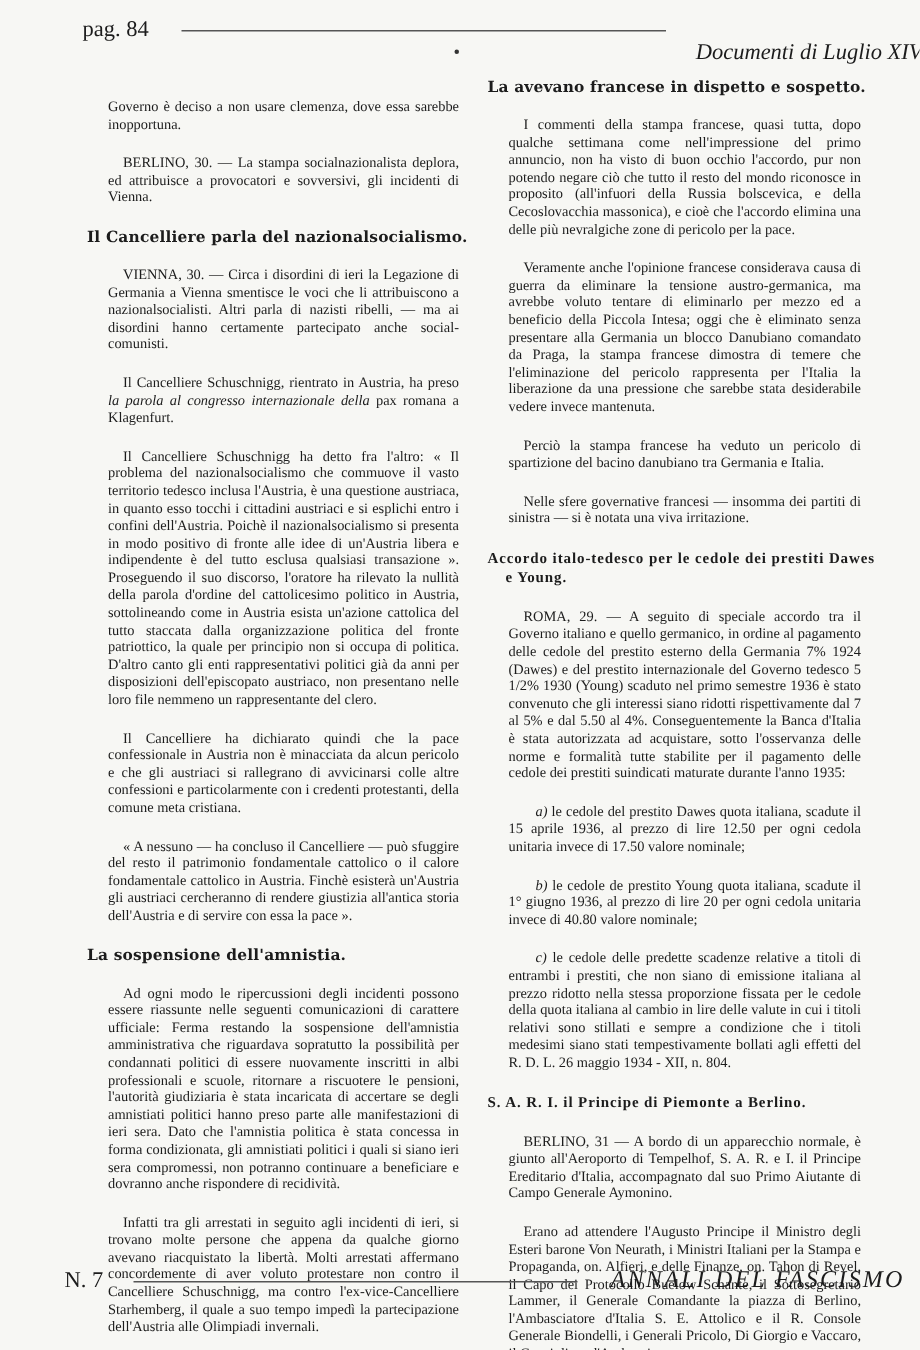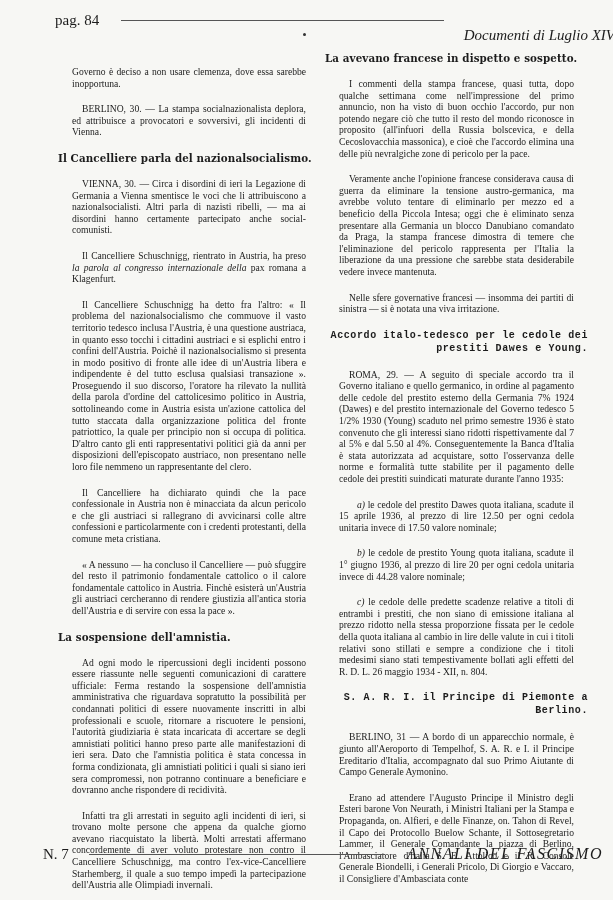--- a/index.html
+++ b/index.html
@@ -28,23 +28,23 @@
   .col p { margin: 14px; text-indent: 10px; hyphens: auto; }
   .col p.noindent { text-indent: 0; }
   .col p.gap { margin-top: 8px; }
   .col p.sub { text-indent: 18px; }
   .col h2 {
     font-family: "DejaVu Serif", serif; font-weight: bold;
     font-size: 10.3px; line-height: 12px; margin: 10px 0 7px 0; letter-spacing: 0.1px;
   }
   .col h2.first { margin-top: 0; }
   .col h3 {
-    font-family: Liberation Mono, monospace; font-weight: bold;
+    font-family: Liberation Serif, serif; font-weight: bold;
     font-size: 10px; line-height: 13px; margin: 0 0 7px 0; letter-spacing: 0.6px;
-    text-indent: -12px; padding-left: 12px; text-align: right;
+    text-indent: -12px; padding-left: 12px; text-align: left;
   }
   .it { font-style: italic; }
 
   .footer {
     position: absolute; top: 844px; left: 43px; width: 560px; height: 20px;
     display: flex; align-items: center;
   }
   .footer .num { font-size: 15px; white-space: nowrap; }
   .footer .rule { flex: 1; height: 1px; background: #555; margin: 0 22px 0 20px; }
   .footer .title { font-style: italic; font-size: 16px; letter-spacing: 1.5px; white-space: nowrap; }
@@ -70,25 +70,26 @@
   <p>« A nessuno — ha concluso il Cancelliere — può sfuggire del resto il patrimonio fondamentale cattolico o il calore fondamentale cattolico in Austria. Finchè esisterà un'Austria gli austriaci cercheranno di rendere giustizia all'antica storia dell'Austria e di servire con essa la pace ».</p>
   <h2>La sospensione dell'amnistia.</h2>
   <p>Ad ogni modo le ripercussioni degli incidenti possono essere riassunte nelle seguenti comunicazioni di carattere ufficiale: Ferma restando la sospensione dell'amnistia amministrativa che riguardava sopratutto la possibilità per condannati politici di essere nuovamente inscritti in albi professionali e scuole, ritornare a riscuotere le pensioni, l'autorità giudiziaria è stata incaricata di accertare se degli amnistiati politici hanno preso parte alle manifestazioni di ieri sera. Dato che l'amnistia politica è stata concessa in forma condizionata, gli amnistiati politici i quali si siano ieri sera compromessi, non potranno continuare a beneficiare e dovranno anche rispondere di recidività.</p>
   <p>Infatti tra gli arrestati in seguito agli incidenti di ieri, si trovano molte persone che appena da qualche giorno avevano riacquistato la libertà. Molti arrestati affermano concordemente di aver voluto protestare non contro il Cancelliere Schuschnigg, ma contro l'ex-vice-Cancelliere Starhemberg, il quale a suo tempo impedì la partecipazione dell'Austria alle Olimpiadi invernali.</p>
 </div>
 
 <div class="col right">
   <h2 class="first">La avevano francese in dispetto e sospetto.</h2>
   <p>I commenti della stampa francese, quasi tutta, dopo qualche settimana come nell'impressione del primo annuncio, non ha visto di buon occhio l'accordo, pur non potendo negare ciò che tutto il resto del mondo riconosce in proposito (all'infuori della Russia bolscevica, e della Cecoslovacchia massonica), e cioè che l'accordo elimina una delle più nevralgiche zone di pericolo per la pace.</p>
   <p>Veramente anche l'opinione francese considerava causa di guerra da eliminare la tensione austro-germanica, ma avrebbe voluto tentare di eliminarlo per mezzo ed a beneficio della Piccola Intesa; oggi che è eliminato senza presentare alla Germania un blocco Danubiano comandato da Praga, la stampa francese dimostra di temere che l'eliminazione del pericolo rappresenta per l'Italia la liberazione da una pressione che sarebbe stata desiderabile vedere invece mantenuta.</p>
+  <p>Perciò la stampa francese ha veduto un pericolo di spartizione del bacino danubiano tra Germania e Italia.</p>
   <p>Nelle sfere governative francesi — insomma dei partiti di sinistra — si è notata una viva irritazione.</p>
   <h3>Accordo italo-tedesco per le cedole dei prestiti Dawes e Young.</h3>
   <p>ROMA, 29. — A seguito di speciale accordo tra il Governo italiano e quello germanico, in ordine al pagamento delle cedole del prestito esterno della Germania 7% 1924 (Dawes) e del prestito internazionale del Governo tedesco 5 1/2% 1930 (Young) scaduto nel primo semestre 1936 è stato convenuto che gli interessi siano ridotti rispettivamente dal 7 al 5% e dal 5.50 al 4%. Conseguentemente la Banca d'Italia è stata autorizzata ad acquistare, sotto l'osservanza delle norme e formalità tutte stabilite per il pagamento delle cedole dei prestiti suindicati maturate durante l'anno 1935:</p>
   <p class="sub"><span class="it">a)</span><span> le cedole del prestito Dawes quota italiana, scadute il 15 aprile 1936, al prezzo di lire 12.50 per ogni cedola unitaria invece di 17.50 valore nominale;</span></p>
-  <p class="sub"><span class="it">b)</span><span> le cedole de prestito Young quota italiana, scadute il 1° giugno 1936, al prezzo di lire 20 per ogni cedola unitaria invece di 44.28 valore nominale;</span></p>
+  <p class="sub"><span class="it">b)</span><span> le cedole de prestito Young quota italiana, scadute il 1° giugno 1936, al prezzo di lire 20 per ogni cedola unitaria invece di 40.80 valore nominale;</span></p>
   <p class="sub"><span class="it">c)</span><span> le cedole delle predette scadenze relative a titoli di entrambi i prestiti, che non siano di emissione italiana al prezzo ridotto nella stessa proporzione fissata per le cedole della quota italiana al cambio in lire delle valute in cui i titoli relativi sono stillati e sempre a condizione che i titoli medesimi siano stati tempestivamente bollati agli effetti del R. D. L. 26 maggio 1934 - XII, n. 804.</span></p>
   <h3>S. A. R. I. il Principe di Piemonte a Berlino.</h3>
   <p>BERLINO, 31 — A bordo di un apparecchio normale, è giunto all'Aeroporto di Tempelhof, S. A. R. e I. il Principe Ereditario d'Italia, accompagnato dal suo Primo Aiutante di Campo Generale Aymonino.</p>
   <p>Erano ad attendere l'Augusto Principe il Ministro degli Esteri barone Von Neurath, i Ministri Italiani per la Stampa e Propaganda, on. Alfieri, e delle Finanze, on. Tahon di Revel, il Capo dei Protocollo Buelow Schante, il Sottosegretario Lammer, il Generale Comandante la piazza di Berlino, l'Ambasciatore d'Italia S. E. Attolico e il R. Console Generale Biondelli, i Generali Pricolo, Di Giorgio e Vaccaro, il Consigliere d'Ambasciata conte</p>
 </div>
 
 <div class="footer">
   <span class="num">N. 7</span>
   <span class="rule"></span>
   <span class="title">ANNALI DEL FASCISMO</span>

